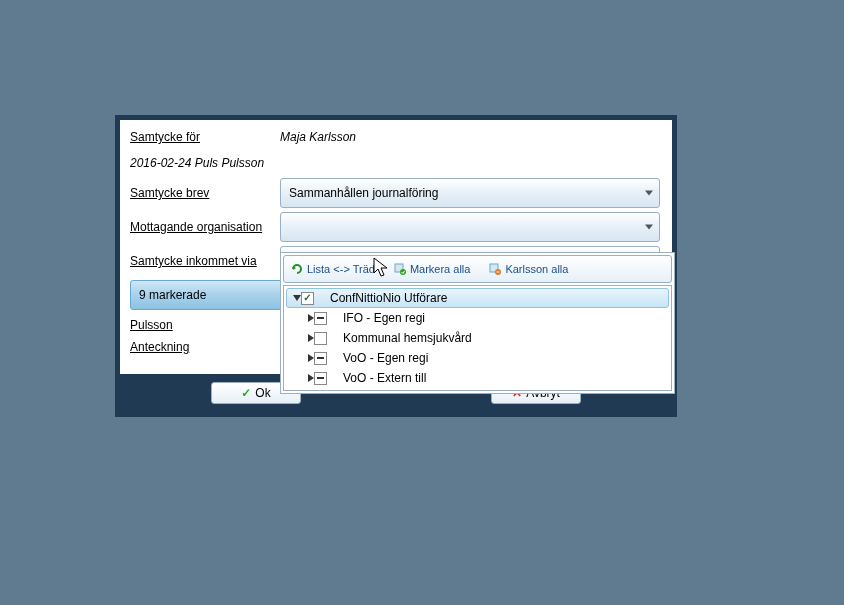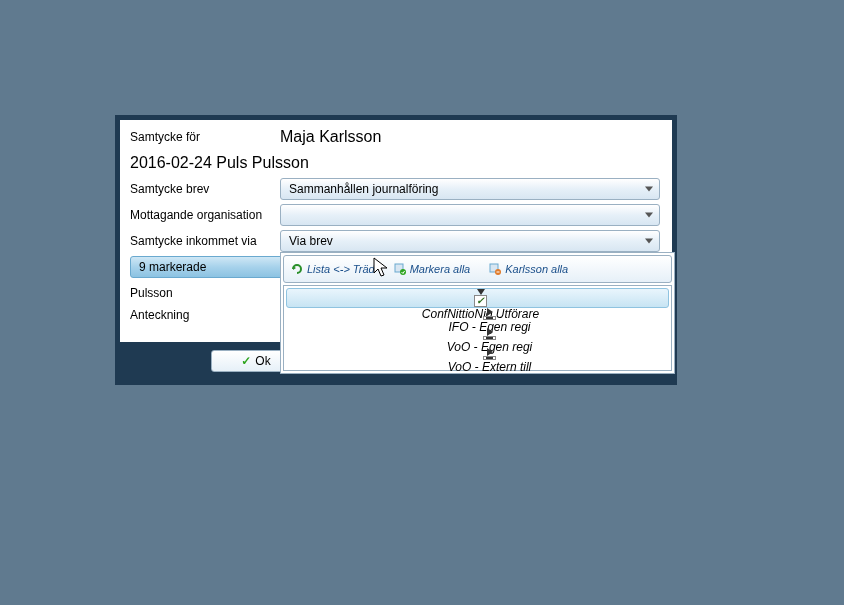--- a/index.html
+++ b/index.html
@@ -27,28 +27,30 @@
     display: flex;
     align-items: center;
     margin-bottom: 4px;
     min-height: 22px;
   }
   .form-label {
     width: 150px;
     flex-shrink: 0;
     color: #000;
     font-size: 12px;
+    text-decoration: underline;
   }
   .form-value {
     flex: 1;
-    font-size: 16px;
+    font-size: 12px;
+    font-style: italic;
   }
   .dropdown {
     flex: 1;
-    height: 22px;
+    height: 30px;
     border: 1px solid #9ab0c2;
     background: linear-gradient(#ffffff 0%, #e6f0f8 50%, #d8e6f2 100%);
     border-radius: 3px;
     display: flex;
     align-items: center;
     padding: 0 20px 0 8px;
     position: relative;
     cursor: pointer;
     font-size: 12px;
   }
@@ -67,21 +69,20 @@
     border-top: 5px solid #555;
   }
   .dropdown-panel {
     position: absolute;
     left: 160px;
     top: 132px;
     width: 395px;
     background: #fff;
     border: 1px solid #9ab0c2;
     z-index: 5;
-    font-style: italic;
   }
   .panel-toolbar {
     display: flex;
     align-items: center;
     height: 28px;
     border: 1px solid #9ab0c2;
     margin: 2px;
     background: linear-gradient(#ffffff, #e6f0f8);
     border-radius: 3px;
     padding: 0 6px;
@@ -101,21 +102,20 @@
     border: 1px solid #9ab0c2;
     padding: 2px 0;
   }
   .tree-row {
     display: flex;
     align-items: center;
     height: 20px;
     padding-left: 8px;
     gap: 0;
     font-size: 12px;
-    flex-direction: column;
   }
   .tree-row.selected {
     background: linear-gradient(#e9f5fc, #c7e4f3);
     border: 1px solid #8fc3e0;
     border-radius: 3px;
     margin: 0 2px;
     padding-left: 6px;
   }
   .tree-row.child { padding-left: 24px; }
   .tree-caret {
@@ -273,20 +273,26 @@
           <span>ConfNittioNio Utförare</span>
         </div>
         <div class="tree-row child">
           <span class="tree-caret right"></span>
           <span class="tree-checkbox partial"></span>
           <span class="tree-spacer"></span>
           <span>IFO - Egen regi</span>
         </div>
         <div class="tree-row child">
           <span class="tree-caret right"></span>
+          <span class="tree-checkbox"></span>
+          <span class="tree-spacer"></span>
+          <span>Kommunal hemsjukvård</span>
+        </div>
+        <div class="tree-row child">
+          <span class="tree-caret right"></span>
           <span class="tree-checkbox partial"></span>
           <span class="tree-spacer"></span>
           <span>VoO - Egen regi</span>
         </div>
         <div class="tree-row child">
           <span class="tree-caret right"></span>
           <span class="tree-checkbox partial"></span>
           <span class="tree-spacer"></span>
           <span>VoO - Extern till</span>
         </div>

